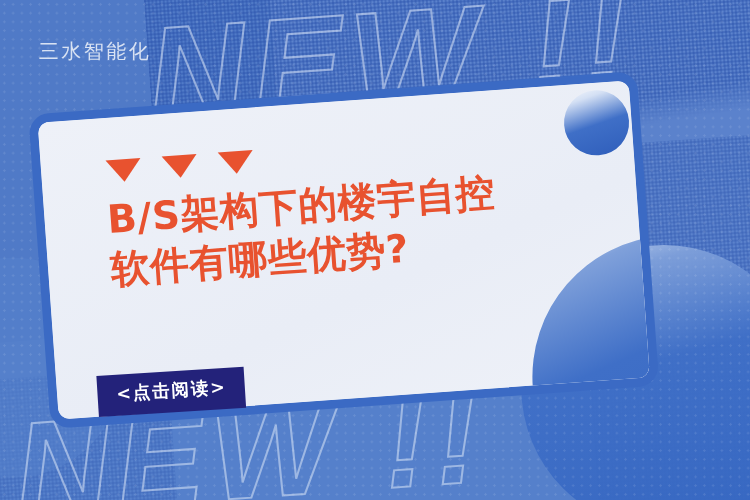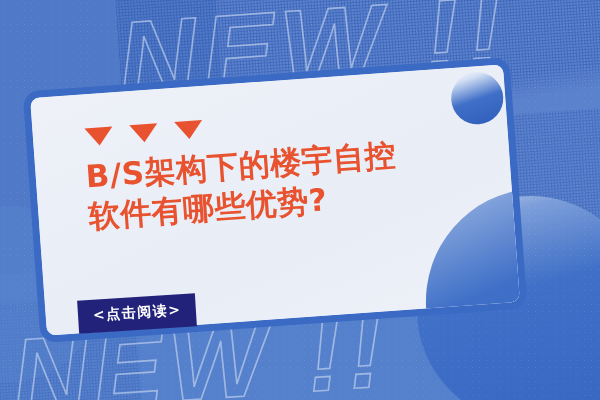--- a/index.html
+++ b/index.html
@@ -197,14 +197,15 @@
       <span class="tri"></span>
       <span class="tri"></span>
     </div>
 
     <div class="headline">B/S架构下的楼宇自控
 软件有哪些优势?</div>
   </div>
 
   <div class="cta">&lt;点击阅读&gt;</div>
 
+  <div class="watermark">三水智能化</div>
 
 </div>
 
 </body></html>

